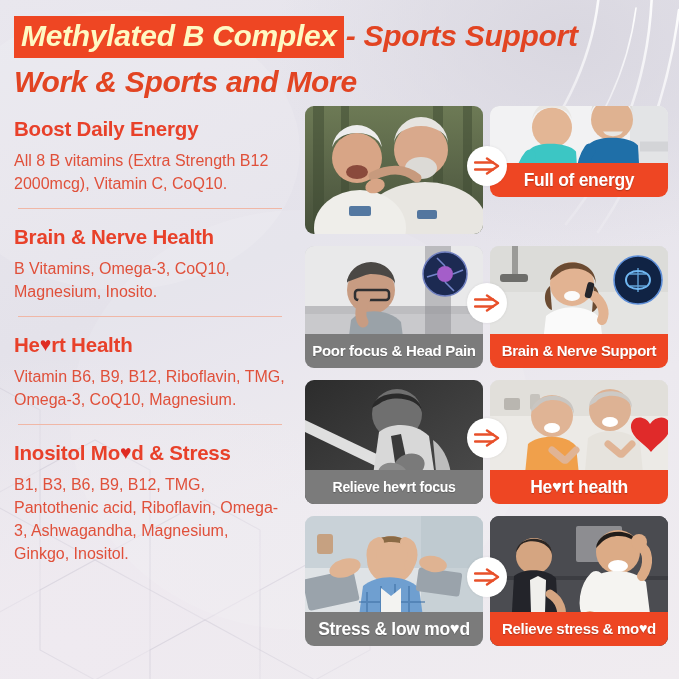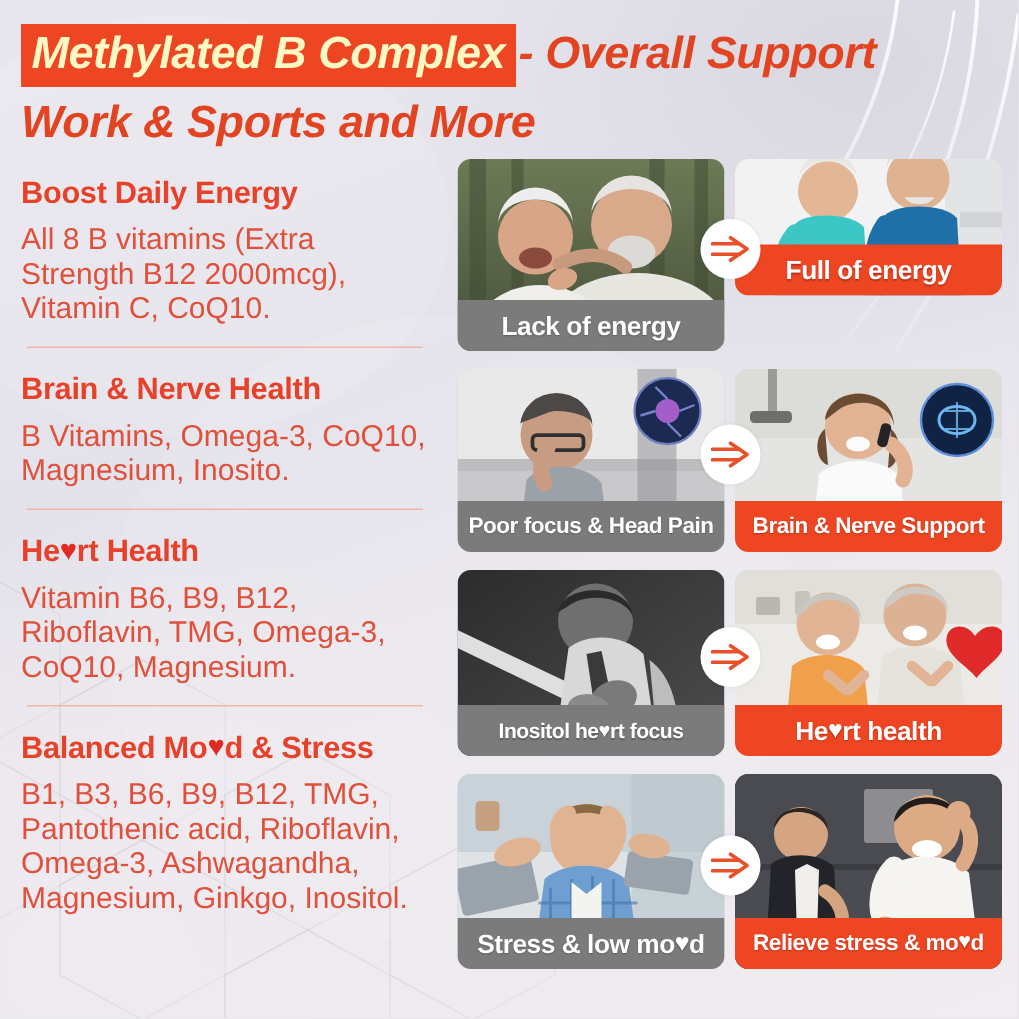--- a/index.html
+++ b/index.html
@@ -80,21 +80,21 @@
   .benefit-heading {
     font-size: 20.5px;
     line-height: 26px;
     font-weight: bold;
     color: #e8412a;
     margin: 0 0 7px 0;
     letter-spacing: -0.2px;
     white-space: nowrap;
   }
   .benefit-body {
-    font-size: 20px;
+    font-size: 16px;
     line-height: 23px;
     color: #e0503a;
     margin: 0;
   }
   .benefit-divider {
     height: 0;
     border-top: 1.5px solid #f0b7a6;
     margin: 13px 4px 15px 4px;
   }
   .heart {
@@ -203,21 +203,21 @@
     </g>
 
     <g>
       <ellipse cx="300" cy="420" rx="230" ry="210" fill="#ffffff" opacity=".10"></ellipse>
       <ellipse cx="120" cy="150" rx="180" ry="140" fill="#ffffff" opacity=".12"></ellipse>
     </g>
   </svg>
 
   <div class="header">
     <div class="title-line1">
-      <span class="title-hl">Methylated B Complex</span><span>- Overall Support</span>
+      <span class="title-hl">Methylated B Complex</span><span>- Sports Support</span>
     </div>
     <div class="title-line2">Work &amp; Sports and More</div>
   </div>
 
   <div class="benefits">
 
     <div class="benefit">
       <div class="benefit-heading">
         <span>Boost Daily Energy</span>
       </div>
@@ -236,21 +236,21 @@
     <div class="benefit">
       <div class="benefit-heading">
         <span>He</span><span class="heart">♥</span><span>rt Health</span>
       </div>
       <div class="benefit-body">Vitamin B6, B9, B12, Riboflavin, TMG, Omega-3, CoQ10, Magnesium.</div>
     </div>
     <div class="benefit-divider"></div>
 
     <div class="benefit">
       <div class="benefit-heading">
-        <span>Balanced Mo</span><span class="heart">♥</span><span>d &amp; Stress</span>
+        <span>Inositol Mo</span><span class="heart">♥</span><span>d &amp; Stress</span>
       </div>
       <div class="benefit-body">B1, B3, B6, B9, B12, TMG, Pantothenic acid, Riboflavin, Omega-3, Ashwagandha, Magnesium, Ginkgo, Inositol.</div>
     </div>
 
   </div>
 
   <div class="grid">
 
     <div class="pair">
       <div class="tile" style="height:128px">
@@ -275,23 +275,20 @@
           <path d="M27 44 a25 25 0 0 1 50 0 a25 17 0 0 0 -50 0" fill="#ededed"></path>
           <ellipse cx="52" cy="66" rx="11" ry="7" fill="#8a4a3c"></ellipse>
           <circle cx="116" cy="44" r="27" fill="#d9a98c"></circle>
           <path d="M89 38 a27 27 0 0 1 54 0 a27 18 0 0 0 -54 0" fill="#e6e4e1"></path>
           <ellipse cx="116" cy="62" rx="16" ry="11" fill="#dcdad6"></ellipse>
           <path d="M68 70 C 84 62, 100 62, 112 72" stroke="#c79a7d" stroke-width="9" fill="none" stroke-linecap="round"></path>
           <ellipse cx="70" cy="80" rx="10" ry="7" fill="#d8a586" transform="rotate(-18 70 80)"></ellipse>
           <rect x="44" y="100" width="22" height="10" rx="2" fill="#2d5a8e" opacity=".8"></rect>
           <rect x="112" y="104" width="20" height="9" rx="2" fill="#2d5a8e" opacity=".8"></rect>
         </svg>
-        <div class="caption before">
-          <span>Lack of energy</span>
-        </div>
       </div>
 
       <div class="arrow">
         <svg width="26" height="18" viewBox="0 0 26 18">
           <path d="M1 5.5 H19 M1 12.5 H19" stroke="#e8502a" stroke-width="2.4" stroke-linecap="round"></path>
           <path d="M13 1.5 L24 9 L13 16.5" fill="none" stroke="#e8502a" stroke-width="2.4" stroke-linecap="round" stroke-linejoin="round"></path>
         </svg>
       </div>
 
       <div class="tile" style="height:91px">
@@ -390,21 +387,21 @@
           <path d="M0 40 L118 96 L112 106 L0 52 Z" fill="#f2f2f2" opacity=".9"></path>
           <circle cx="92" cy="34" r="25" fill="#6f6f6f"></circle>
           <path d="M67 28 C 70 8, 117 8, 117 32 C 114 18, 86 14, 74 24 Z" fill="#2a2a2a"></path>
           <path d="M74 52 C 86 42, 110 42, 124 56 L134 124 L64 124 Z" fill="#d8d8d8"></path>
           <path d="M96 54 L104 92 L92 96 L86 56 Z" fill="#3a3a3a"></path>
           <ellipse cx="104" cy="86" rx="16" ry="12" fill="#7a7a7a" transform="rotate(-20 104 86)"></ellipse>
           <ellipse cx="88" cy="94" rx="15" ry="11" fill="#8a8a8a" transform="rotate(14 88 94)"></ellipse>
           <path d="M128 60 C 142 70, 150 92, 146 124 L134 124 Z" fill="#bdbdbd"></path>
         </svg>
         <div class="caption before xs">
-          <span>Inositol he</span><span class="heart">♥</span><span>rt focus</span>
+          <span>Relieve he</span><span class="heart">♥</span><span>rt focus</span>
         </div>
       </div>
 
       <div class="arrow">
         <svg width="26" height="18" viewBox="0 0 26 18">
           <path d="M1 5.5 H19 M1 12.5 H19" stroke="#e8502a" stroke-width="2.4" stroke-linecap="round"></path>
           <path d="M13 1.5 L24 9 L13 16.5" fill="none" stroke="#e8502a" stroke-width="2.4" stroke-linecap="round" stroke-linejoin="round"></path>
         </svg>
       </div>
 

